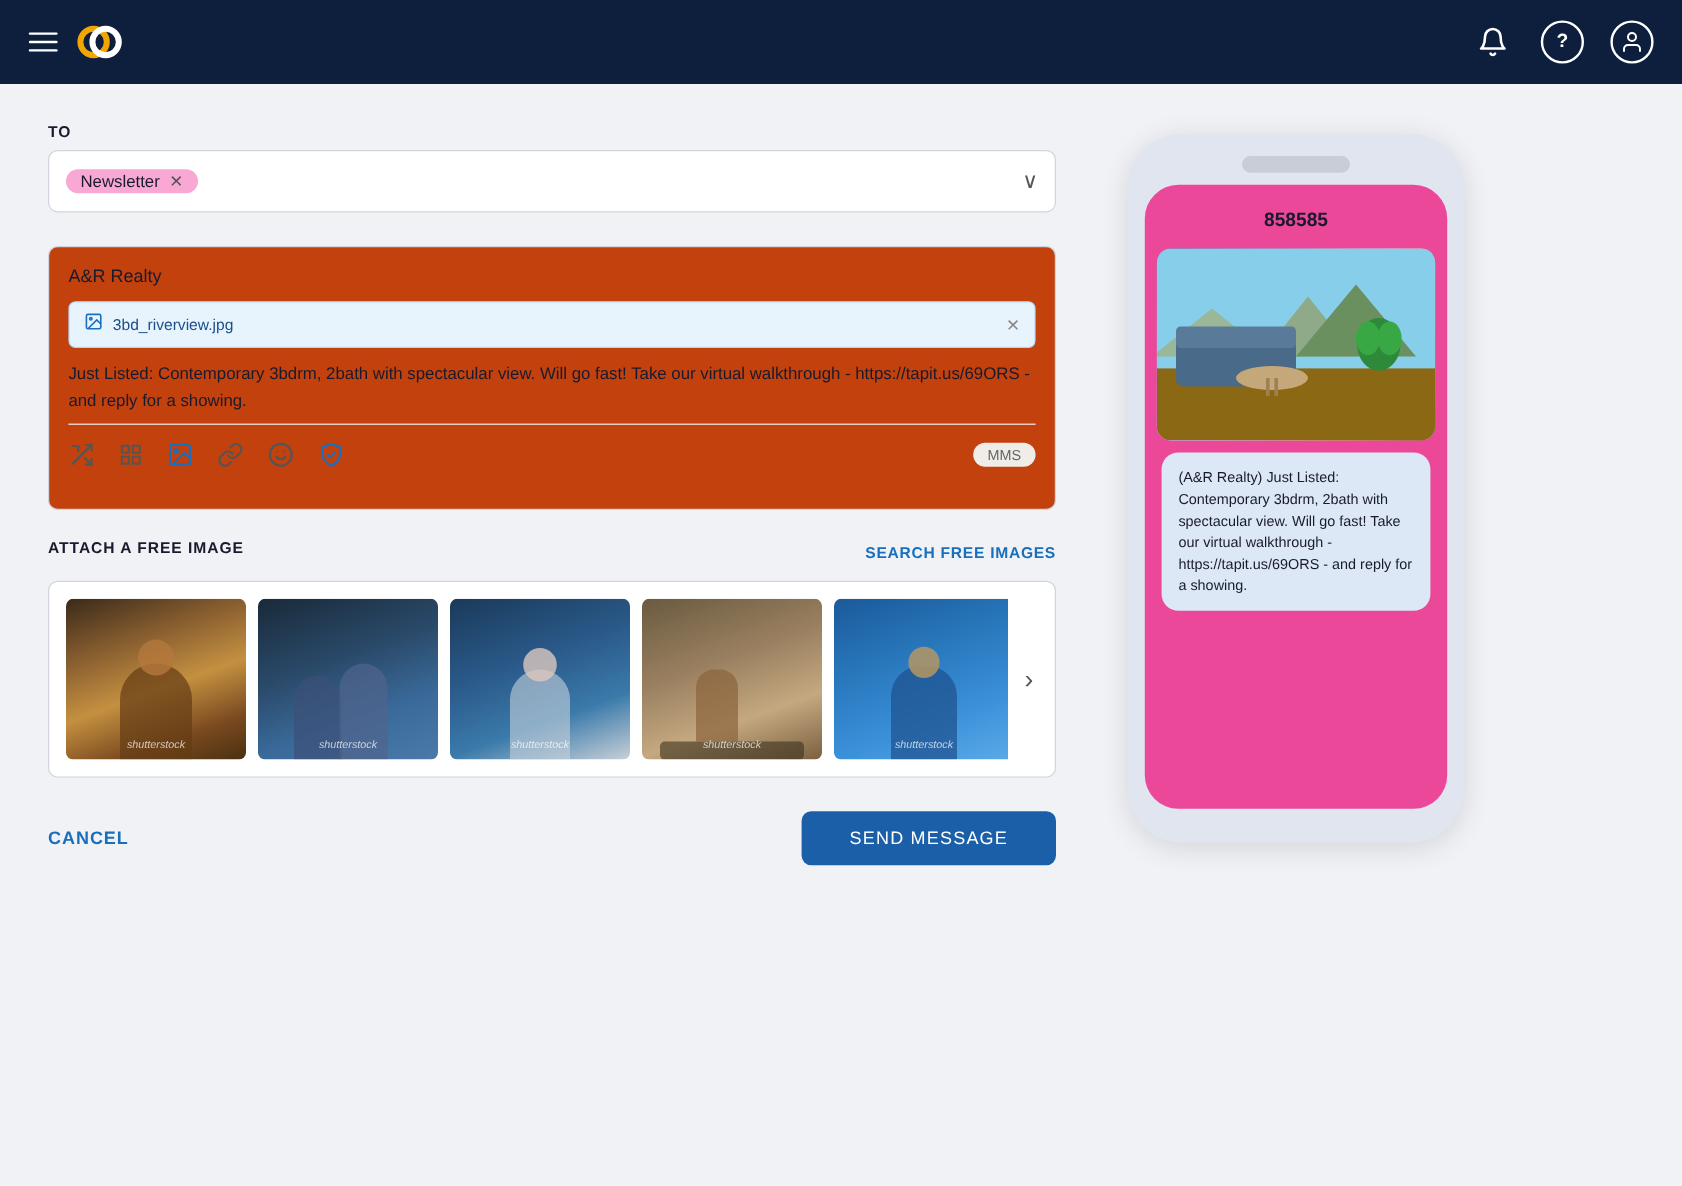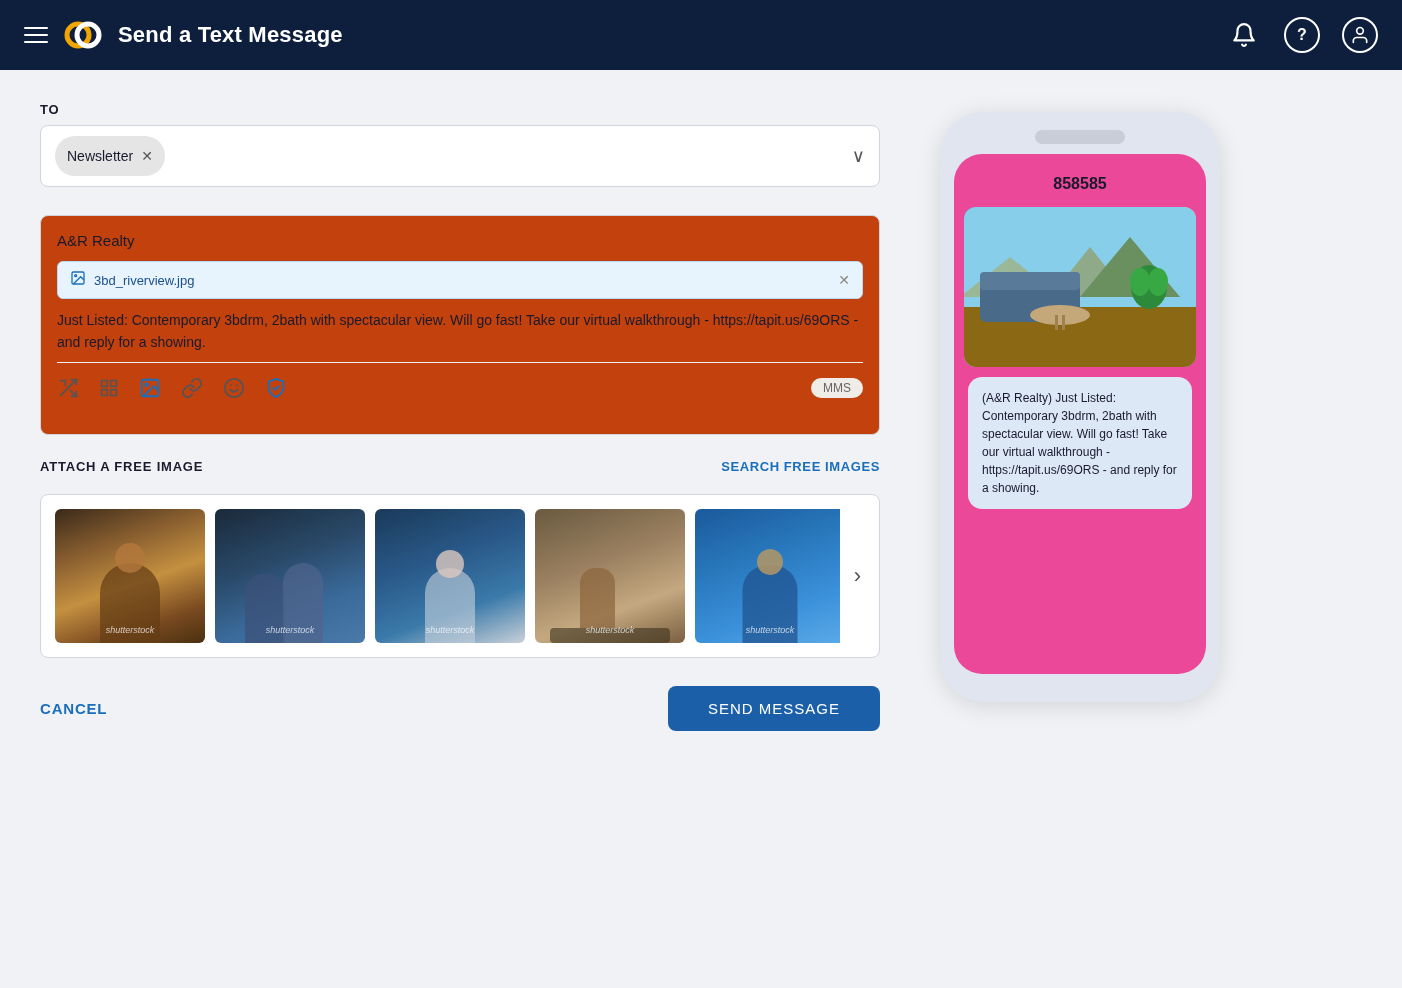--- a/index.html
+++ b/index.html
@@ -87,23 +87,23 @@
       justify-content: space-between;
       min-height: 52px;
     }
     .to-input-left {
       display: flex;
       align-items: center;
       gap: 8px;
       flex-wrap: wrap;
     }
     .tag {
-      background: #e5e5e5;
+      background: #f9a8d4;
       border-radius: 20px;
-      padding: 12px 12px;
+      padding: 2px 12px;
       font-size: 14px;
       color: #1a1a2e;
       display: flex;
       align-items: flex-start;
       gap: 8px;
     }
     .tag-close {
       cursor: pointer;
       color: #555;
       font-size: 14px;
@@ -182,20 +182,21 @@
       padding: 3px 12px;
       font-size: 12px;
       color: #666;
       font-weight: 500;
     }
 
     
     .attach-section { }
     .attach-header {
       display: flex;
+      align-items: center;
       justify-content: space-between;
       margin-bottom: 12px;
     }
     .search-free-images {
       color: #1a6fbd;
       font-size: 13px;
       font-weight: 700;
       letter-spacing: 0.6px;
       cursor: pointer;
       text-transform: uppercase;
@@ -348,21 +349,20 @@
     <div class="hamburger-icon">
       <span></span>
         <span></span>
         <span></span>
     </div>
 
     <svg class="logo-svg" viewBox="0 0 42 42" fill="none" xmlns="http://www.w3.org/2000/svg">
       <circle cx="16" cy="21" r="11" stroke="#f0a500" stroke-width="5" fill="none"></circle>
       <circle cx="26" cy="21" r="11" stroke="#ffffff" stroke-width="5" fill="none"></circle>
     </svg>
-    <span class="header-title">Send a Text Message</span>
   </div>
   <div class="header-right">
     <div class="header-icon bell">
       <svg width="26" height="26" viewBox="0 0 24 24" fill="none" stroke="white" stroke-width="2" stroke-linecap="round" stroke-linejoin="round">
         <path d="M18 8A6 6 0 0 0 6 8c0 7-3 9-3 9h18s-3-2-3-9"></path>
         <path d="M13.73 21a2 2 0 0 1-3.46 0"></path>
       </svg>
     </div>
     <div class="header-icon" style="font-size:16px; font-weight:700; color:white;">?</div>
     <div class="header-icon">

